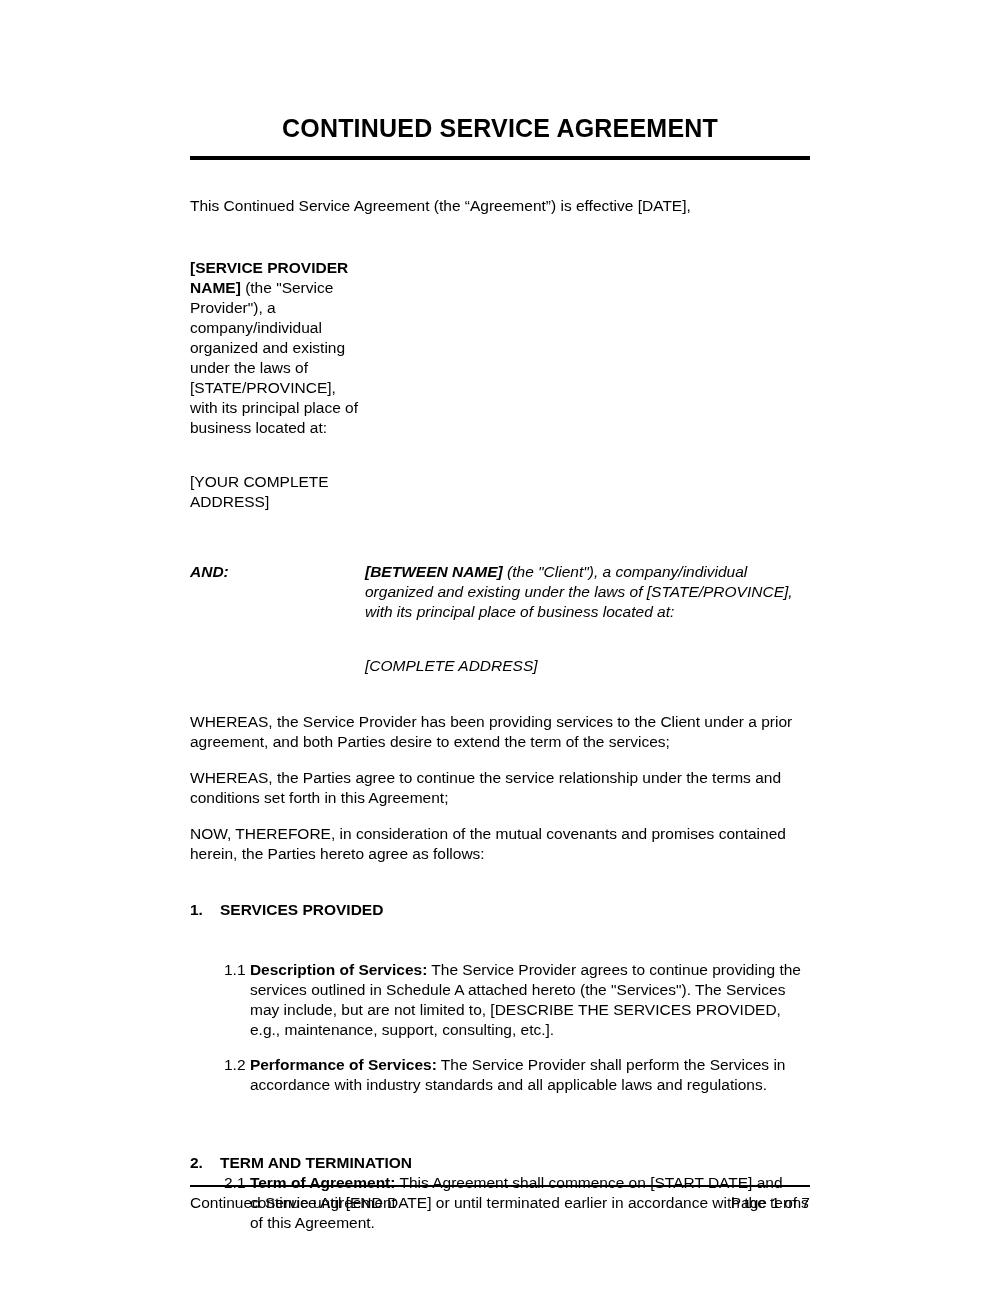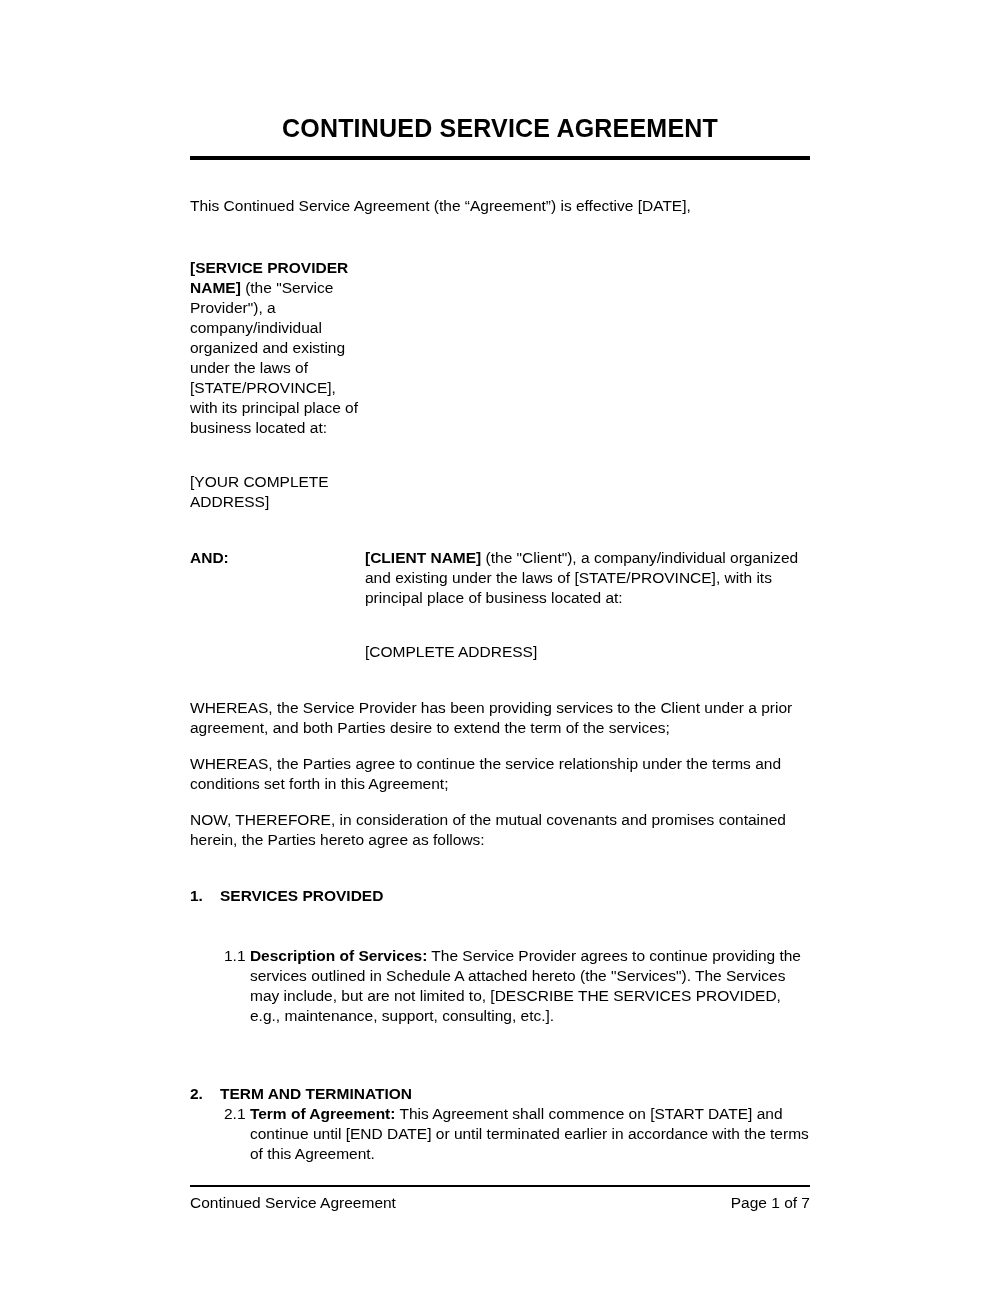--- a/index.html
+++ b/index.html
@@ -38,21 +38,21 @@
   }
   p { margin: 0; }
 
   .intro { margin-top: 36px; }
 
   .party {
     display: grid;
     grid-template-columns: 175px 1fr;
   }
   .party-between { margin-top: 42px; }
-  .party-and { margin-top: 36px; }
+  .party-and { margin-top: 50px; font-style: italic; }
   .party-address { margin-top: 34px; }
 
   .recital-1 { margin-top: 36px; }
   .recital-2 { margin-top: 16px; }
   .recital-3 { margin-top: 16px; }
 
   .section-heading {
     font-weight: bold;
   }
   .section-heading-1 { margin-top: 36px; }
@@ -97,35 +97,36 @@
   <div class="party party-between">
     <div>
       <p><span class="bold">[SERVICE PROVIDER NAME]</span> <span>(the "Service Provider"), a company/individual organized and existing under the laws of [STATE/PROVINCE], with its principal place of business located at:</span></p>
       <p class="party-address">[YOUR COMPLETE ADDRESS]</p>
     </div>
   </div>
 
   <div class="party party-and">
     <div class="bold">AND:</div>
     <div>
-      <p><span class="bold">[CLIENT NAME]</span> <span>(the "Client"), a company/individual organized and existing under the laws of [STATE/PROVINCE], with its principal place of business located at:</span></p>
+      <p><span class="bold">[BETWEEN NAME]</span> <span>(the "Client"), a company/individual organized and existing under the laws of [STATE/PROVINCE], with its principal place of business located at:</span></p>
       <p class="party-address">[COMPLETE ADDRESS]</p>
     </div>
   </div>
 
   <p class="recital-1">WHEREAS, the Service Provider has been providing services to the Client under a prior agreement, and both Parties desire to extend the term of the services;</p>
   <p class="recital-2">WHEREAS, the Parties agree to continue the service relationship under the terms and conditions set forth in this Agreement;</p>
   <p class="recital-3">NOW, THEREFORE, in consideration of the mutual covenants and promises contained herein, the Parties hereto agree as follows:</p>
 
   <div class="section-heading section-heading-1">
     <span class="sec-num">1.</span><span>SERVICES PROVIDED</span>
   </div>
 
   <p class="clause clause-1"><span>1.1</span> <span class="bold">Description of Services:</span> <span>The Service Provider agrees to continue providing the services outlined in Schedule A attached hereto (the "Services"). The Services may include, but are not limited to, [DESCRIBE THE SERVICES PROVIDED, e.g., maintenance, support, consulting, etc.].</span></p>
 
+  <p class="clause clause-2"><span>1.2</span> <span class="bold">Performance of Services:</span> <span>The Service Provider shall perform the Services in accordance with industry standards and all applicable laws and regulations.</span></p>
 
 
   <div class="section-heading section-heading-2">
     <span class="sec-num">2.</span><span>TERM AND TERMINATION</span>
   </div>
 
   <p class="clause clause-4"><span>2.1</span> <span class="bold">Term of Agreement:</span> <span>This Agreement shall commence on [START DATE] and continue until [END DATE] or until terminated earlier in accordance with the terms of this Agreement.</span></p>
 
   <div class="footer">
     <span>Continued Service Agreement</span>

